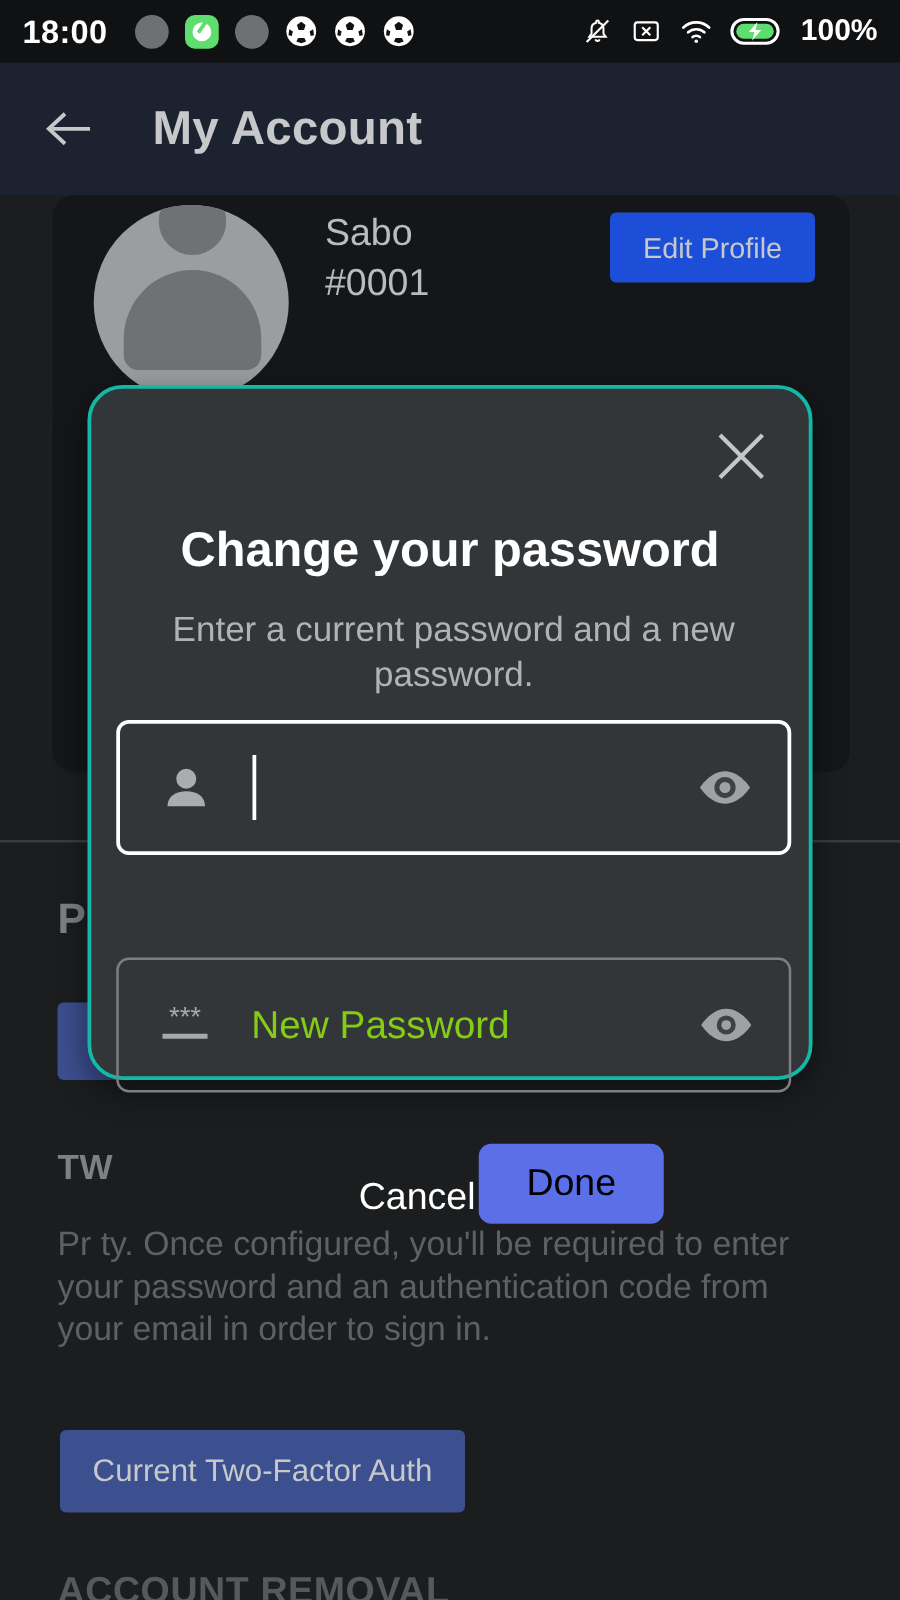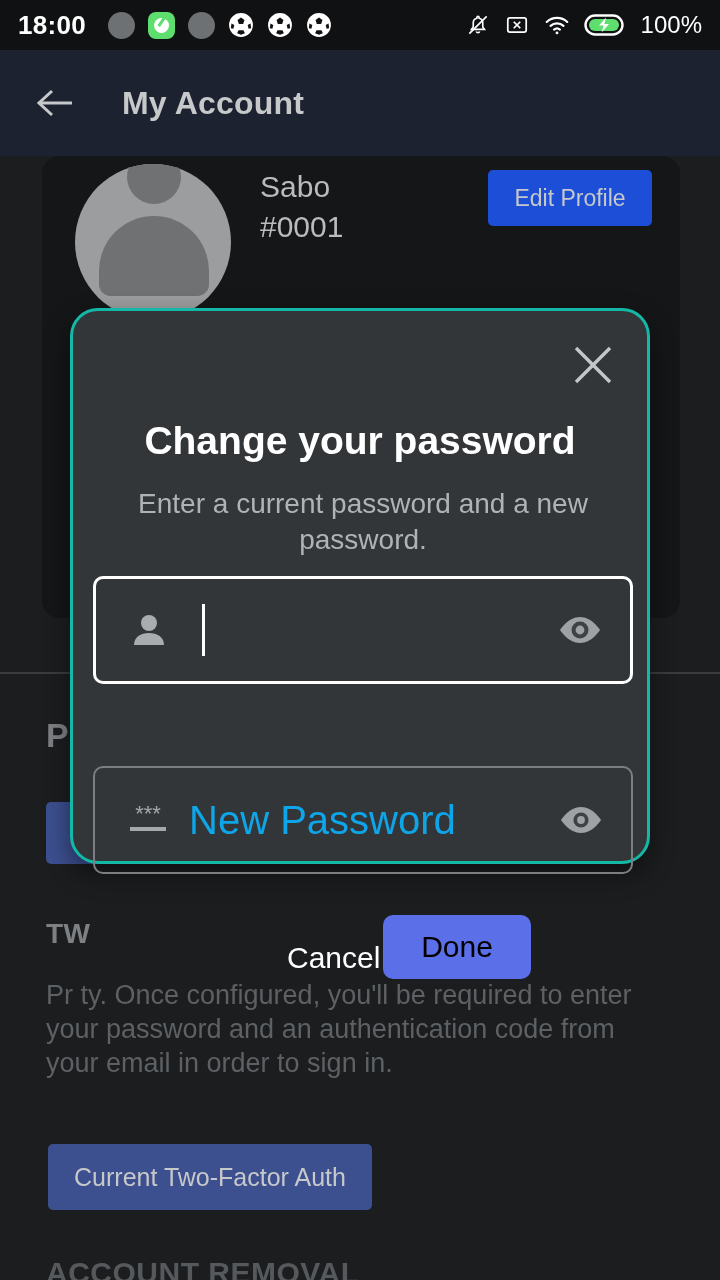--- a/index.html
+++ b/index.html
@@ -24,29 +24,29 @@
   .notif-green { width: 27px; height: 27px; border-radius: 8px; background: #5ede6e; position: relative; }
   .notif-green::after {
     content: ""; position: absolute; left: 6px; top: 6px; width: 15px; height: 15px;
     border-radius: 50%; background: #fff;
   }
   .notif-green::before {
     content: ""; position: absolute; left: 12px; top: 5px; width: 3px; height: 10px;
     background: #5ede6e; transform: rotate(35deg); z-index: 2;
   }
   .ball { width: 26px; height: 26px; }
-  .pct { color: #ffffff; font-size: 24px; font-weight: 400; margin-left: 2px; }
+  .pct { color: #ffffff; font-size: 24px; font-weight: 700; margin-left: 2px; }
 
   
   #appbar {
     position: absolute; top: 50px; left: 0; width: 720px; height: 106px;
     background: #1d2230; display: flex; align-items: center; z-index: 50;
   }
   #back-btn { width: 64px; height: 64px; margin-left: 24px; display: flex; align-items: center; justify-content: center; }
-  #page-title { color: #c6c8ca; font-size: 32px; font-weight: 700; margin-left: 34px; letter-spacing: .2px; }
+  #page-title { color: #c6c8ca; font-size: 38px; font-weight: 700; margin-left: 34px; letter-spacing: .2px; }
 
   
   #content { position: absolute; top: 156px; left: 0; width: 720px; height: 1124px; z-index: 10; }
 
   .card {
     position: absolute; left: 42px; top: 0px; width: 638px; height: 462px;
     background: #141618; border-radius: 18px;
   }
   #avatar {
     position: absolute; left: 33px; top: 8px; width: 156px; height: 156px;
@@ -106,21 +106,21 @@
     border-radius: 10px; display: flex; align-items: center;
   }
   .field.focused { border: 3px solid #ffffff; top: 265px; }
   .field.idle    { border: 2px solid #7c7f82; top: 455px; }
   .notch {
     position: absolute; top: -16px; left: 30px; padding: 0 9px;
     background: #333638; color: #ffffff; font-size: 25px; white-space: nowrap;
   }
   .f-lead { width: 62px; display: flex; align-items: center; justify-content: center; margin-left: 22px; }
   .caret { width: 3px; height: 52px; background: #ffffff; margin-left: 22px; }
-  .f-placeholder { color: #0ea5e9; font-size: 40px; margin-left: 10px; }
+  .f-placeholder { color: #84cc16; font-size: 31px; margin-left: 22px; }
   .f-eye { margin-left: auto; margin-right: 26px; display: flex; align-items: center; }
 
   #dlg-cancel {
     position: absolute; left: 198px; top: 620px; background: none; border: none;
     color: #ffffff; font-size: 30px; font-family: "Liberation Sans", sans-serif;
     padding: 10px 16px;
   }
   #dlg-done {
     position: absolute; left: 310px; top: 604px; width: 148px; height: 64px;
     background: #5a6fe8; border: none; border-radius: 10px;

